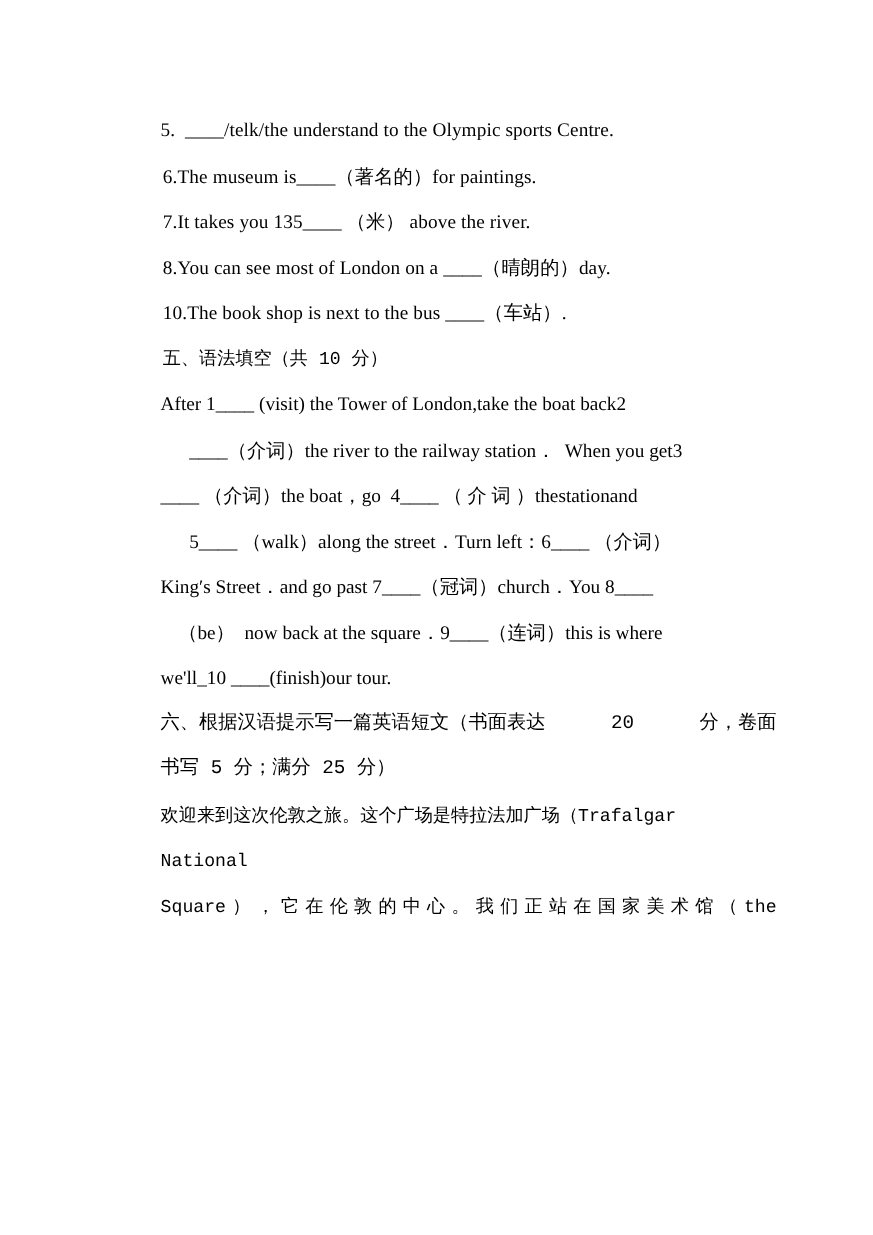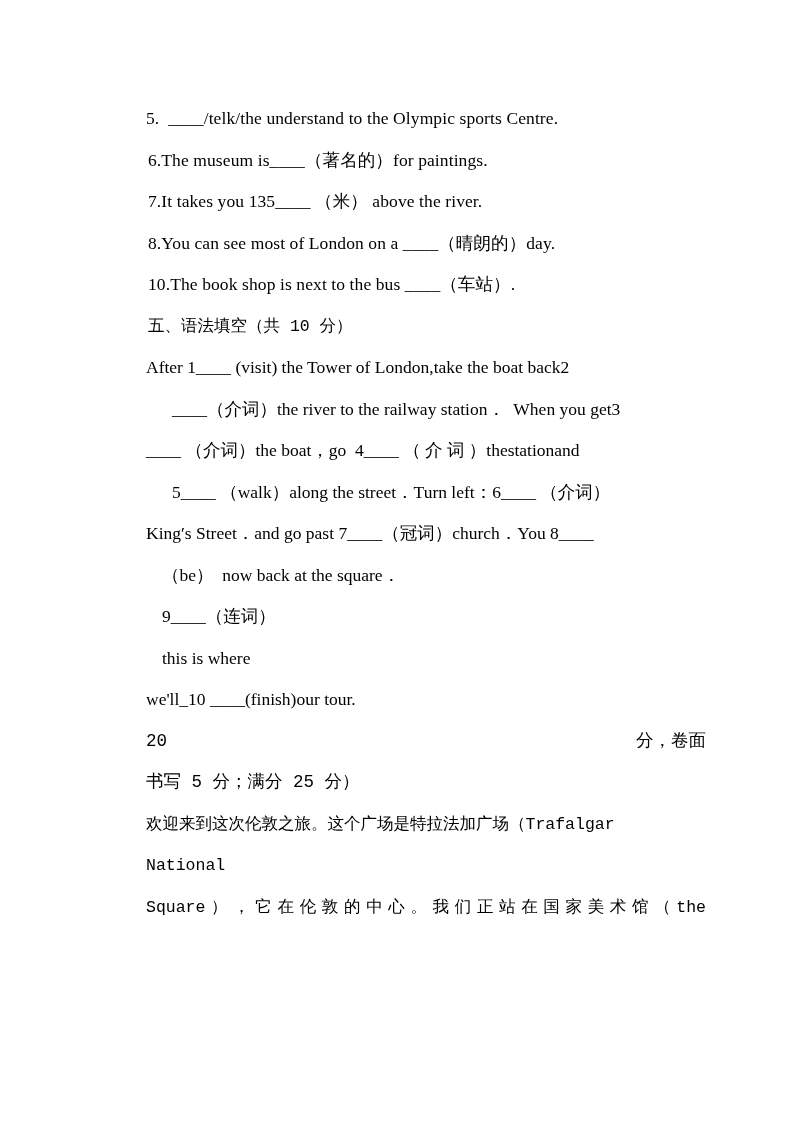--- a/index.html
+++ b/index.html
@@ -53,21 +53,21 @@
     white-space: pre;
     display: block;
   }
   .jline.stretch {
     display: flex;
     justify-content: flex-start;
     white-space: pre;
     font-family: Liberation Serif, serif;
   }
   .jline.stretch > span { white-space: pre; }
-  .ind-sm { padding-left: 16px; flex-direction: column; }
+  .ind-sm { padding-left: 16px; }
   .ind-md { padding-left: 26px; }
   .cn {
     font-family: Liberation Mono, monospace;
     font-size: 16.5px;
   }
   
   .sec6 {
     font-size: 17.5px;
     line-height: 41.5px;
     white-space: pre;
@@ -109,20 +109,21 @@
 
     <div class="jline stretch ind-sm">
       <span>（be）  now back at the square．</span>
       <span>9____（连词）</span>
       <span>this is where</span>
     </div>
 
     <div class="jline">we'll_10 ____(finish)our tour.</div>
 
     <div class="sec6 stretch cn" style="display:flex;justify-content:space-between;">
+      <span>六、根据汉语提示写一篇英语短文（书面表达</span>
       <span>20</span>
       <span>分，卷面</span>
     </div>
     <div class="sec6 cn">书写 5 分；满分 25 分）</div>
 
     <div class="jline cn">欢迎来到这次伦敦之旅。这个广场是特拉法加广场（Trafalgar</div>
     <div class="jline cn">National</div>
     <div class="jline cn" style="display:flex;justify-content:space-between;">
       <span style="width:100%;display:inline-block;text-align:justify;text-align-last:justify;">Square），它在伦敦的中心。我们正站在国家美术馆（the</span>
     </div>

